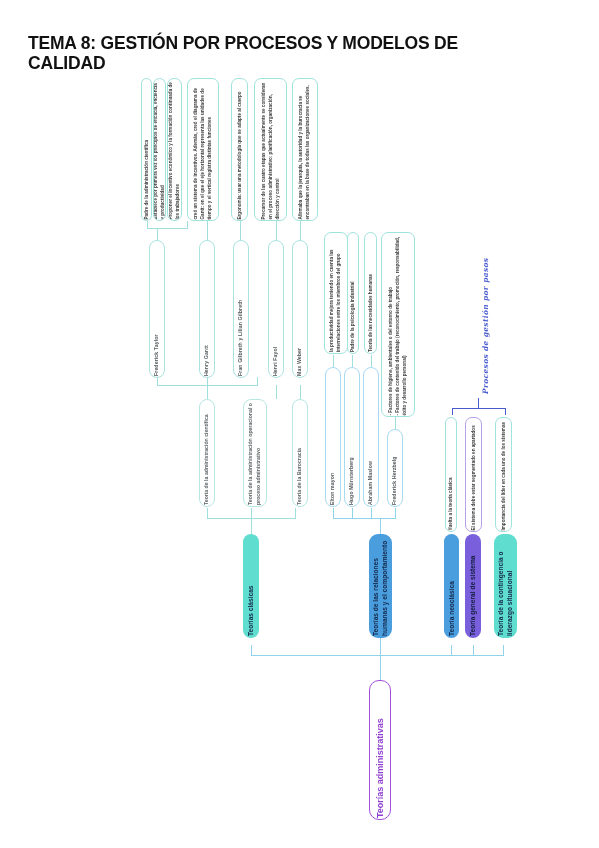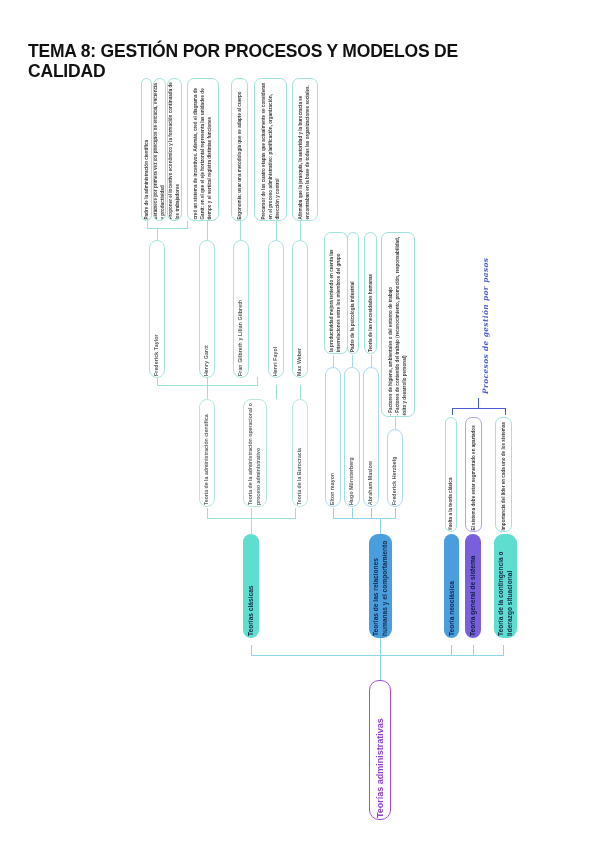--- a/index.html
+++ b/index.html
@@ -13,21 +13,20 @@
   }
   #title {
     position:absolute;
     left:28px; top:34px;
     width:500px;
     font-size:17.5px;
     font-weight:bold;
     line-height:1.12;
     color:#111111;
     letter-spacing:-0.2px;
-    margin-top:8px;
   }
   
   .node {
     position:absolute;
     border-radius:7px;
     display:flex;
     align-items:flex-end;
     justify-content:center;
     overflow:hidden;
   }

